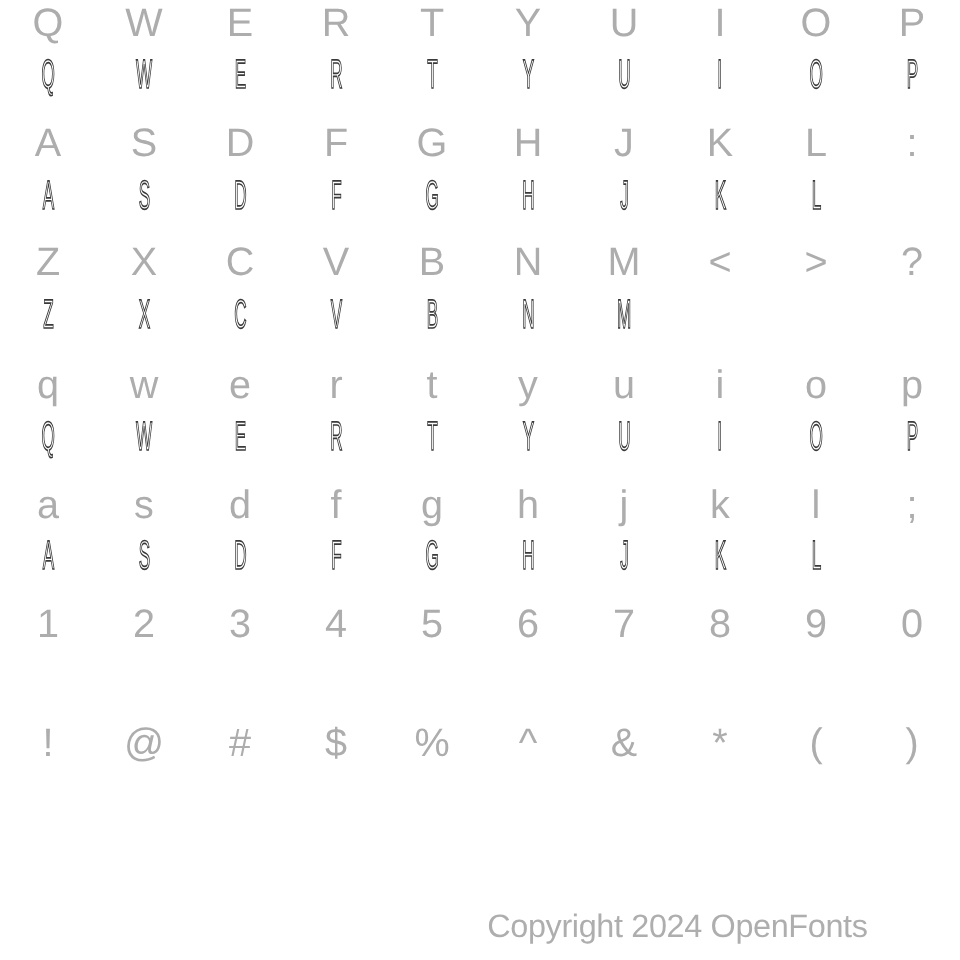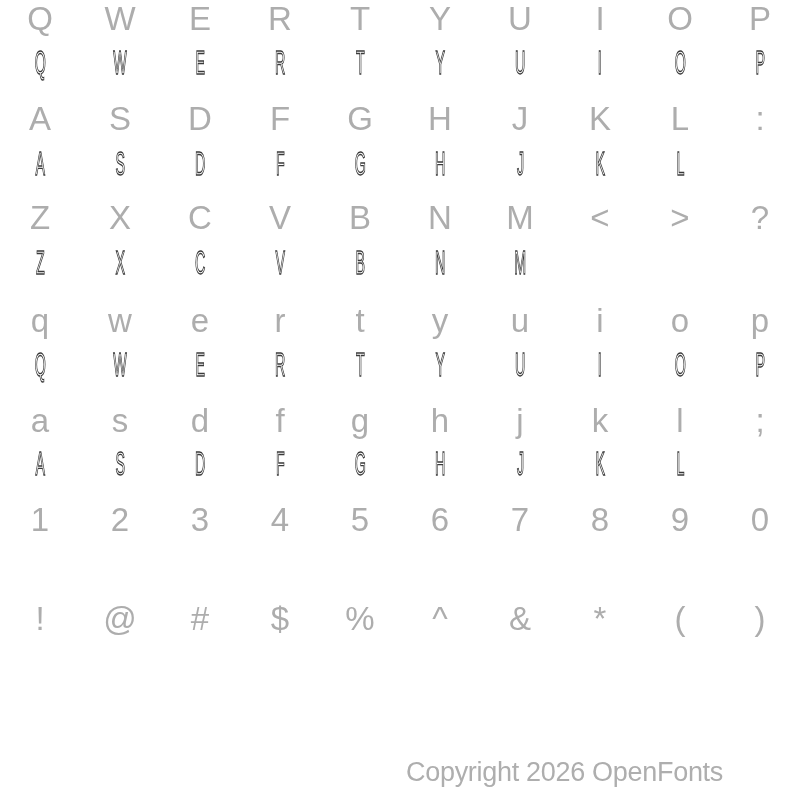--- a/index.html
+++ b/index.html
@@ -521,14 +521,14 @@
         <span class="glyph"></span>
       </div>
       <div class="cell">
         <span class="glyph"></span>
       </div>
       <div class="cell">
         <span class="glyph"></span>
       </div>
     </div>
 
-  <div class="footer">Copyright 2026 OpenFonts</div>
+  <div class="footer">Copyright 2024 OpenFonts</div>
 </main>
 
 </body></html>

